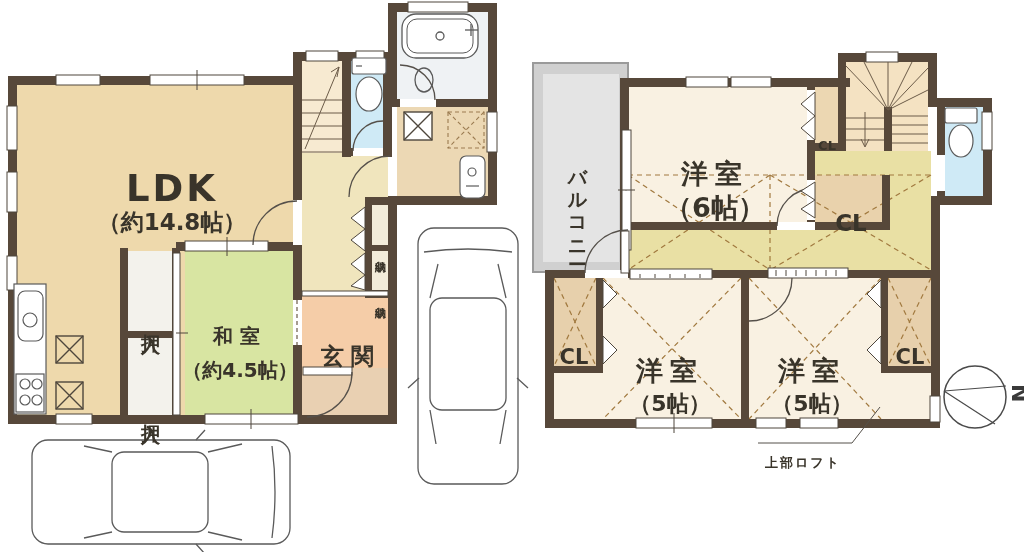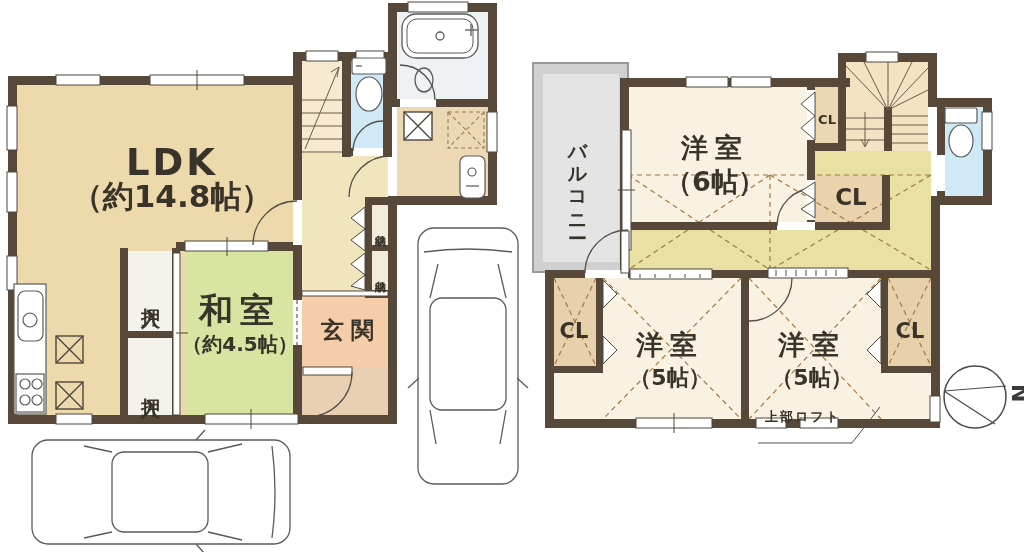--- a/index.html
+++ b/index.html
@@ -3,21 +3,21 @@
 <meta charset="utf-8">
 <style>
   html,body{margin:0;padding:0;background:#fff;}
   #plan{
     position:relative;width:1024px;height:552px;background:#ffffff;overflow:hidden;
     font-family:"DejaVu Sans","Liberation Sans",sans-serif;
   }
   #plan svg{position:absolute;left:0;top:0;}
   .lbl{
     position:absolute;transform:translate(-50%,-50%);
-    color:#39342a;font-weight:bold;white-space:nowrap;line-height:1;z-index:5;
+    color:#39342a;font-weight:bold;white-space:nowrap;line-height:1;z-index:5;margin-top:26px;
   }
   .v{writing-mode:vertical-rl;text-orientation:upright;}
 </style>
 </head>
 <body>
 
 <div id="plan">
 
 <svg width="1024" height="552" viewBox="0 0 1024 552">
 
@@ -312,35 +312,35 @@
   </g>
 
   <g>
     <circle cx="975" cy="397" r="31" fill="none" stroke="#4a4a4a" stroke-width="1.5"></circle>
     <path d="M944,391 L1006,386 M944,391 L995,424" stroke="#4a4a4a" stroke-width="1.2" fill="none"></path>
     <text transform="translate(1012,384) rotate(90)" font-size="22" font-weight="bold" fill="#3a3a3a" font-family="DejaVu Sans, Liberation Sans, sans-serif">N</text>
   </g>
 </svg>
 
   <div class="lbl" style="left:172px;top:162px;font-size:37px;letter-spacing:3px;">LDK</div>
-  <div class="lbl" style="left:172px;top:196px;font-size:31px;">（約14.8帖）</div>
+  <div class="lbl" style="left:172px;top:196px;font-size:23px;">（約14.8帖）</div>
   <div class="lbl v" style="left:151px;top:293px;font-size:19px;">押入</div>
   <div class="lbl v" style="left:151px;top:383px;font-size:19px;">押入</div>
-  <div class="lbl" style="left:240px;top:310px;font-size:34px;letter-spacing:7px;">和室</div>
+  <div class="lbl" style="left:240px;top:310px;font-size:20px;letter-spacing:7px;">和室</div>
   <div class="lbl" style="left:240px;top:344px;font-size:20px;">（約4.5帖）</div>
   <div class="lbl" style="left:351px;top:330px;font-size:23px;letter-spacing:7px;">玄関</div>
   <div class="lbl v" style="left:380px;top:226px;font-size:11px;">収納</div>
   <div class="lbl v" style="left:380px;top:272px;font-size:11px;">収納</div>
 
   <div class="lbl v" style="left:578px;top:180px;font-size:19px;letter-spacing:3px;">バルコニー</div>
   <div class="lbl" style="left:715px;top:147px;font-size:27px;letter-spacing:7px;">洋室</div>
   <div class="lbl" style="left:715px;top:181px;font-size:27px;">（6帖）</div>
   <div class="lbl" style="left:827px;top:119px;font-size:13px;">CL</div>
   <div class="lbl" style="left:851px;top:197px;font-size:23px;">CL</div>
   <div class="lbl" style="left:670px;top:344px;font-size:27px;letter-spacing:7px;">洋室</div>
   <div class="lbl" style="left:670px;top:378px;font-size:22px;">（5帖）</div>
   <div class="lbl" style="left:812px;top:344px;font-size:27px;letter-spacing:7px;">洋室</div>
   <div class="lbl" style="left:812px;top:378px;font-size:22px;">（5帖）</div>
   <div class="lbl" style="left:574px;top:331px;font-size:21px;">CL</div>
   <div class="lbl" style="left:910px;top:331px;font-size:21px;">CL</div>
-  <div class="lbl" style="left:803px;top:416px;font-size:13px;letter-spacing:2px;">上部ロフト</div>
+  <div class="lbl" style="left:803px;top:436px;font-size:13px;letter-spacing:2px;">上部ロフト</div>
 
 </div>
 
 </body></html>

